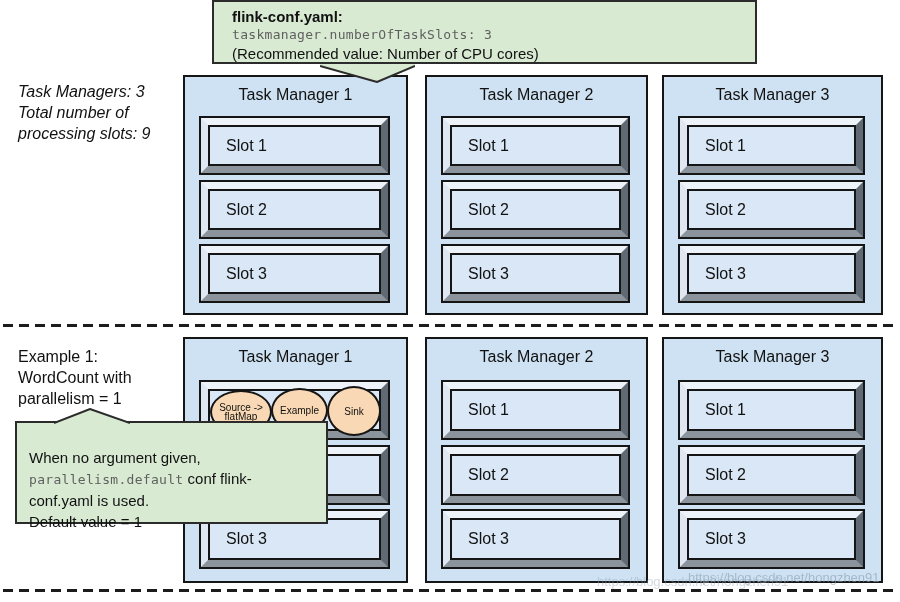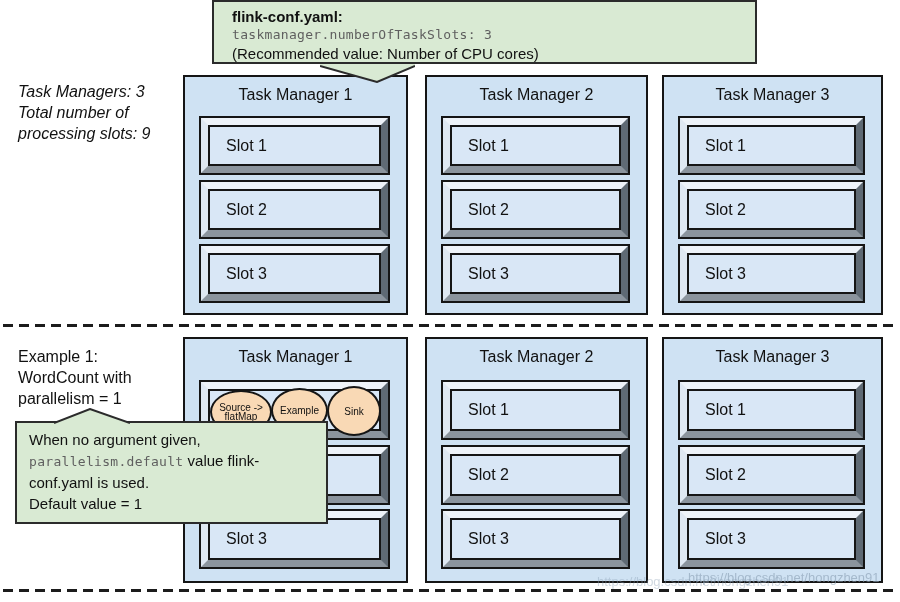--- a/index.html
+++ b/index.html
@@ -37,21 +37,21 @@
   
   .task{position:absolute; box-sizing:border-box; border:2px solid var(--outline); border-radius:50%;
     background:var(--task-fill); display:flex; align-items:center; justify-content:center;
     font-size:10px; line-height:9px; text-align:center; white-space:pre-line;}
   #task-1{left:25px; top:51px; width:62px; height:44px; z-index:4;}
   #task-2{left:86px; top:49px; width:57px; height:45px; z-index:3;}
   #task-3{left:142px; top:47px; width:54px; height:50px; z-index:2;}
   
   .callout{position:absolute; box-sizing:border-box; border:2px solid #2b2b2b; background:var(--callout-fill); z-index:10;}
   #callout-top{left:212px; top:0; width:545px; height:64px; padding:5px 18px;}
-  #callout-example{left:15px; top:421px; width:313px; height:103px; padding:6px 12px;}
+  #callout-example{left:15px; top:421px; width:313px; height:103px; padding:24px 12px;}
   .notch{position:absolute; display:block;}
   #callout-top .notch{left:106px; top:62px; width:95px; height:19px;}
   #callout-example .notch{left:37px; top:-15px; width:76px; height:17px;}
   .co-title{font-weight:bold; font-size:15px; line-height:19px;}
   .co-code{font-family:"DejaVu Sans Mono","Liberation Mono",monospace; font-size:13px;
     line-height:18px; color:var(--code-text); letter-spacing:.3px;}
   .co-note{font-size:15px; line-height:19px;}
   .co-line{font-size:15px; line-height:21px;}
   .co-line .inline-code{font-family:"DejaVu Sans Mono","Liberation Mono",monospace; font-size:13px;
     color:var(--code-text); letter-spacing:.3px;}
@@ -252,21 +252,21 @@
     </svg>
   </div>
 
   <div class="callout" id="callout-example">
     <svg class="notch" viewBox="0 0 76 17" preserveAspectRatio="none">
       <rect x="0" y="15" width="76" height="2" fill="#d9ead3"></rect>
       <polygon points="0,15 36,1 76,15" fill="#d9ead3"></polygon>
       <path d="M0,15 L36,1 L76,15" fill="none" stroke="#2b2b2b" stroke-width="2"></path>
     </svg>
     <div class="co-line">When no argument given,</div>
-    <div class="co-line"><span class="inline-code">parallelism.default</span><span> value flink-</span></div>
+    <div class="co-line"><span class="inline-code">parallelism.default</span><span> conf flink-</span></div>
     <div class="co-line">conf.yaml is used.</div>
     <div class="co-line">Default value = 1</div>
   </div>
 
   <span class="watermark" id="wm-1">https://blog.csdn.net/hongzhen91</span>
   <span class="watermark" id="wm-2">https://blog.csdn.net/hongzhen91</span>
 
 </div>
 
 </body></html>

